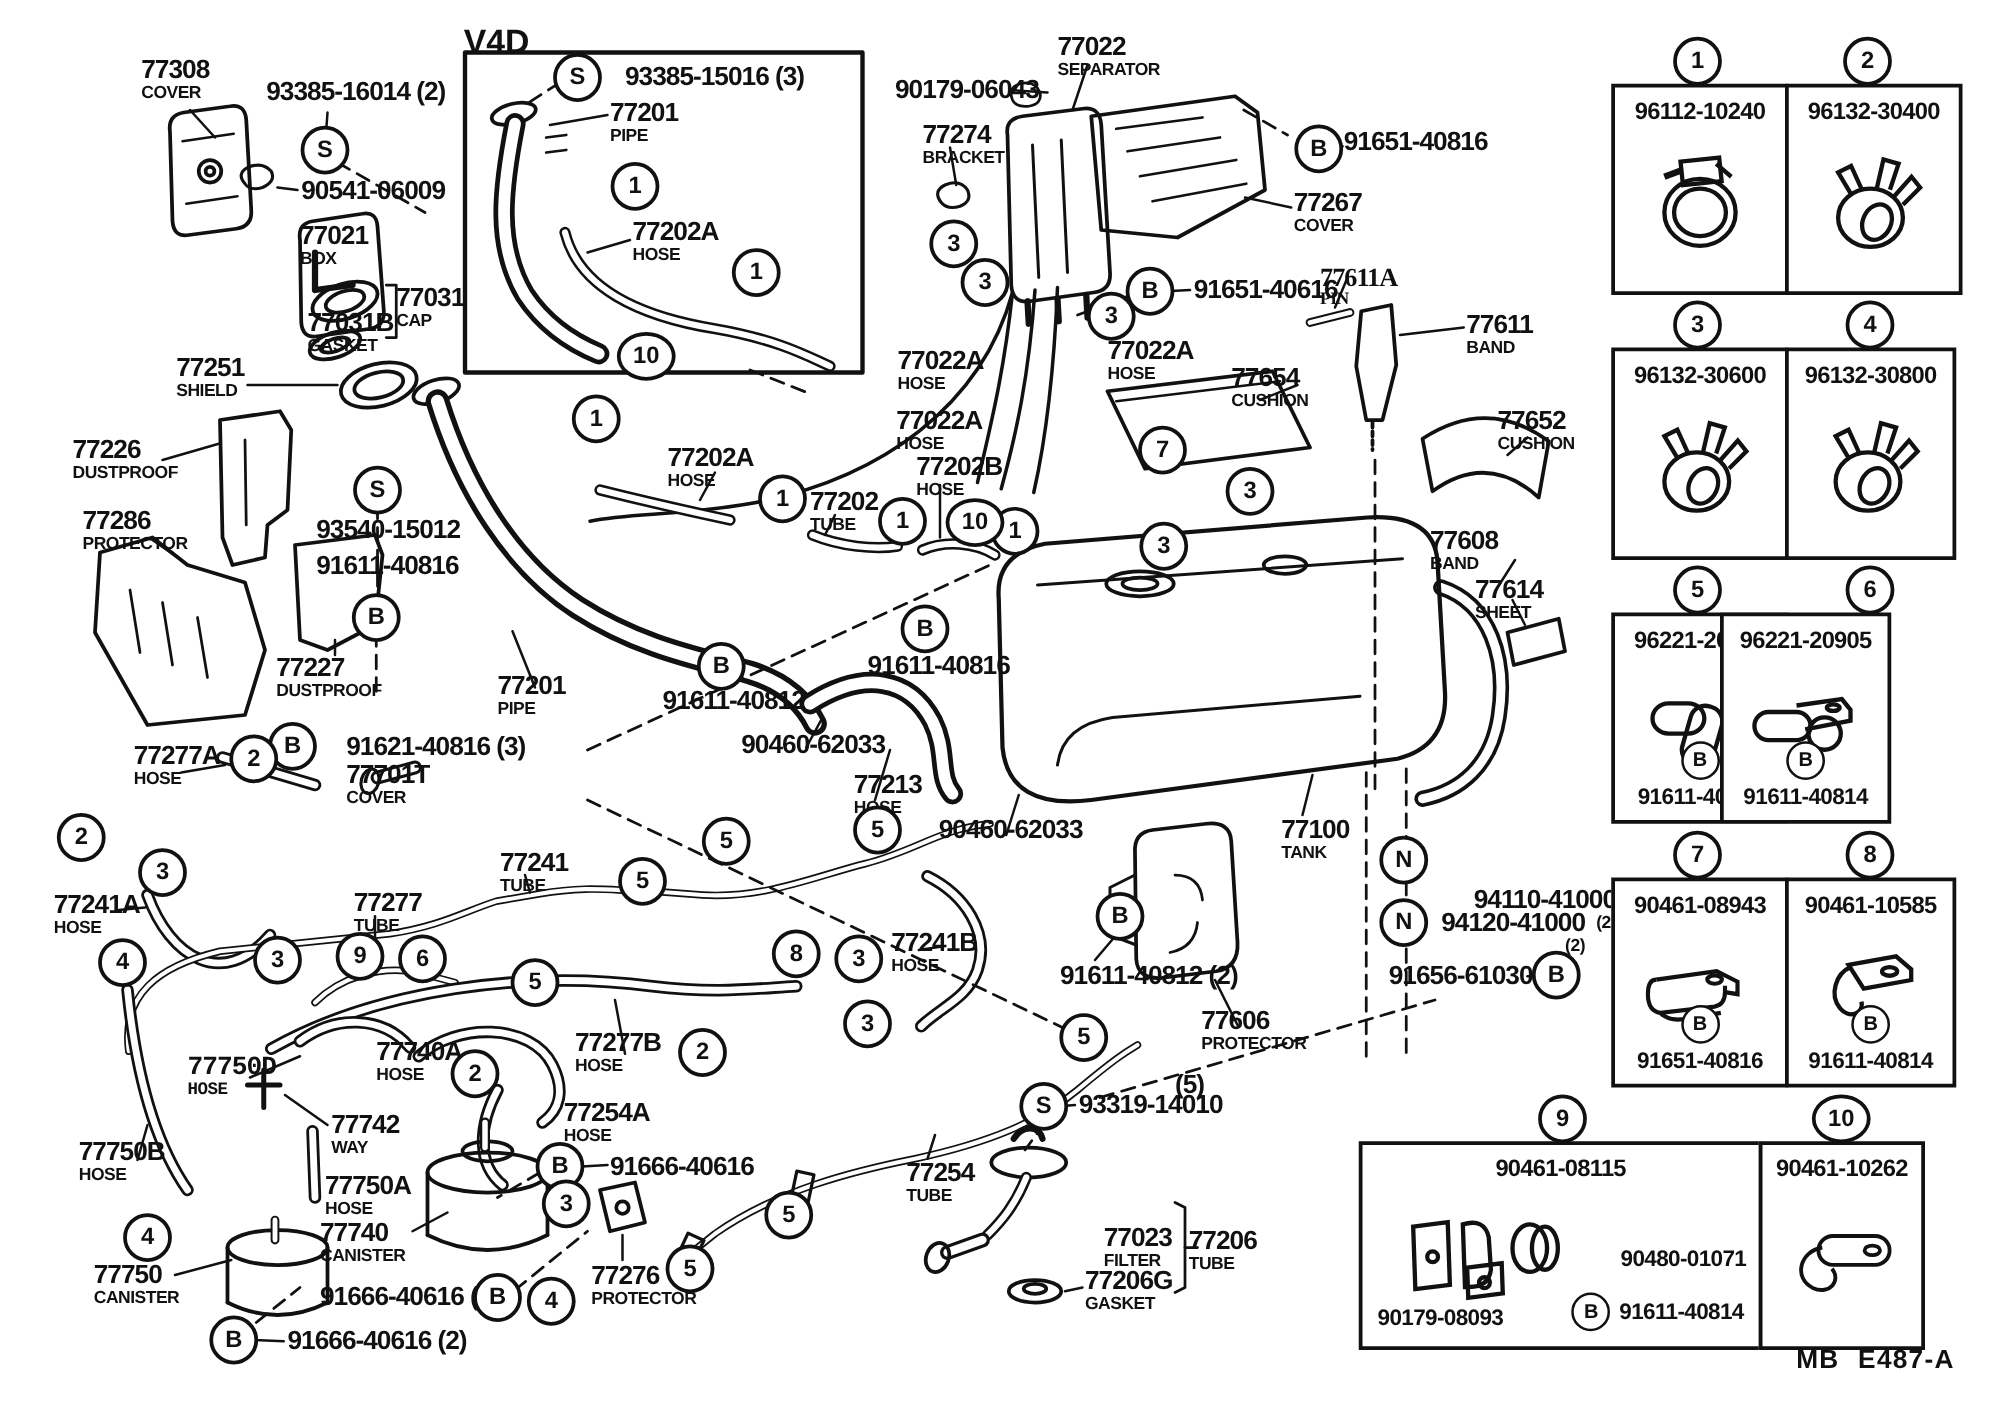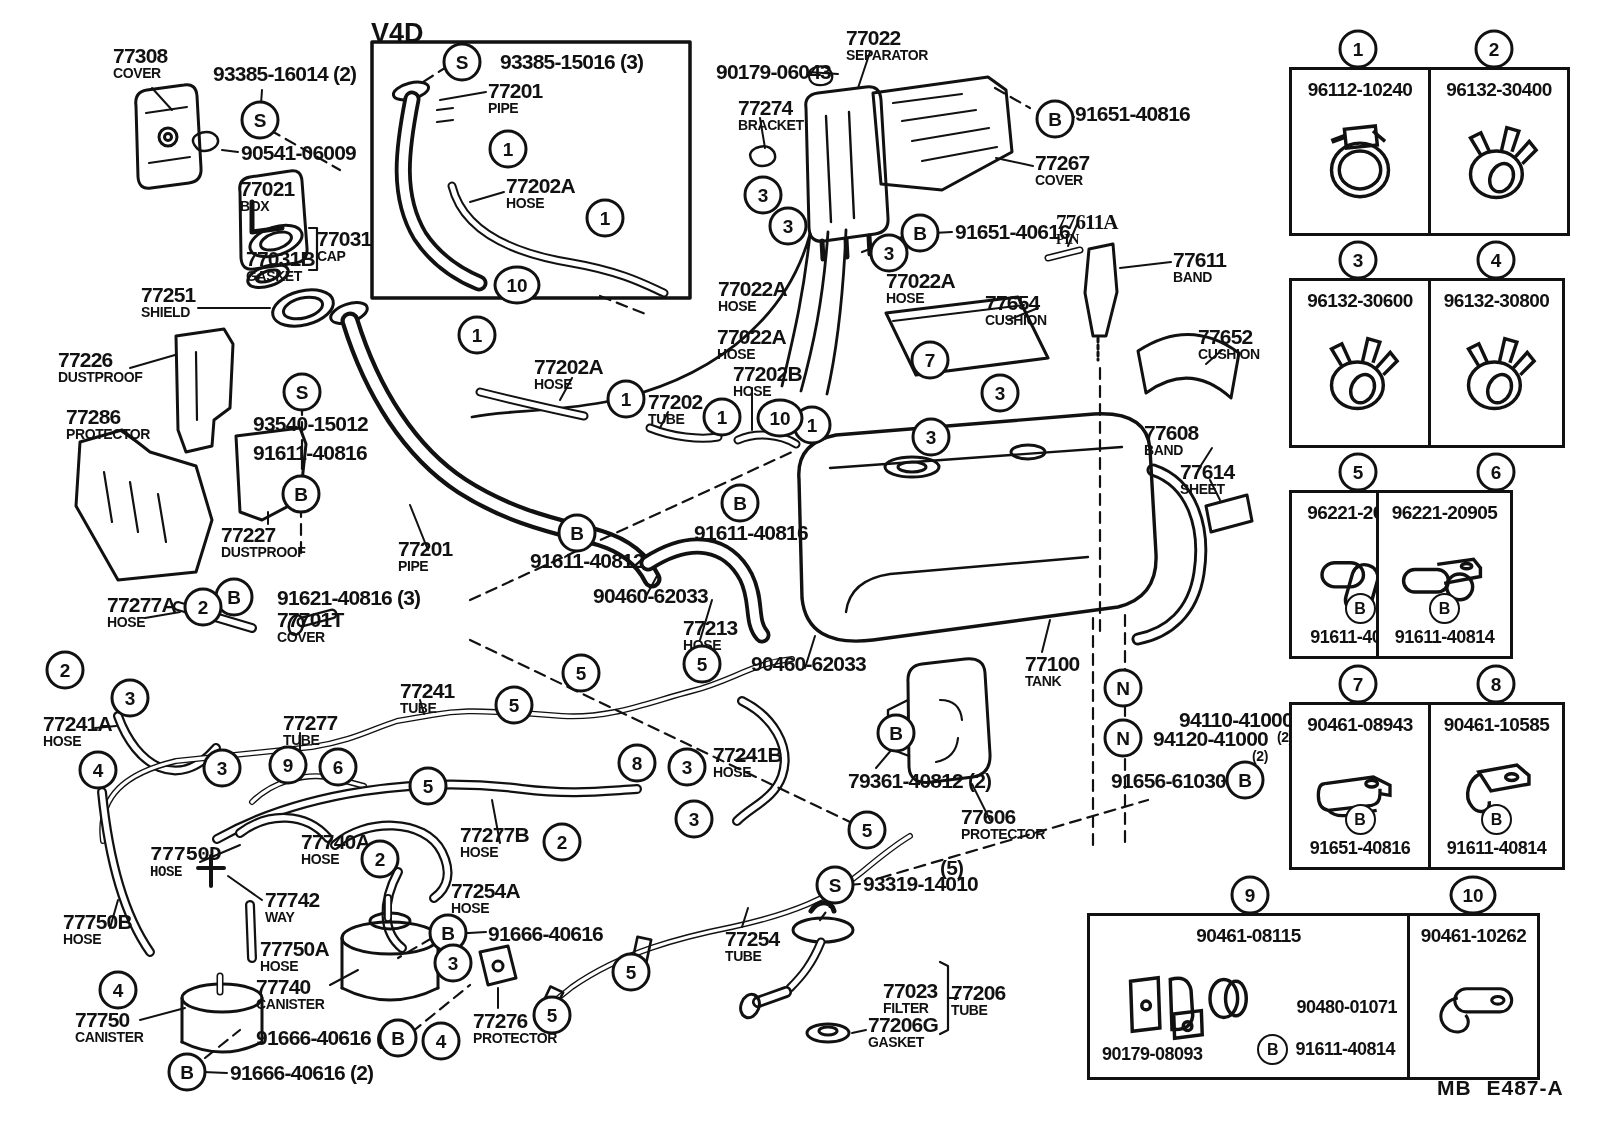--- a/index.html
+++ b/index.html
@@ -434,21 +434,21 @@
         <div class="pname" style="text-align: right;">(2)</div>
       </div>
       <div class="label" style="left: 1153px; top: 729px;">
         <div class="part">94120-41000</div>
         <div class="pname" style="text-align: right;">(2)</div>
       </div>
       <div class="label" style="left: 1111px; top: 771px;">
         <div class="part">91656-61030 (2)</div>
       </div>
       <div class="label" style="left: 848px; top: 771px;">
-        <div class="part">79361-40812 (2)</div>
+        <div class="part">91611-40812 (2)</div>
       </div>
       <div class="label" style="left: 961px; top: 807px;">
         <div class="part">77606</div>
         <div class="pname">PROTECTOR</div>
       </div>
       <div class="label" style="left: 107px; top: 595px;">
         <div class="part">77277A</div>
         <div class="pname">HOSE</div>
       </div>
       <div class="label" style="left: 277px; top: 588px;">

